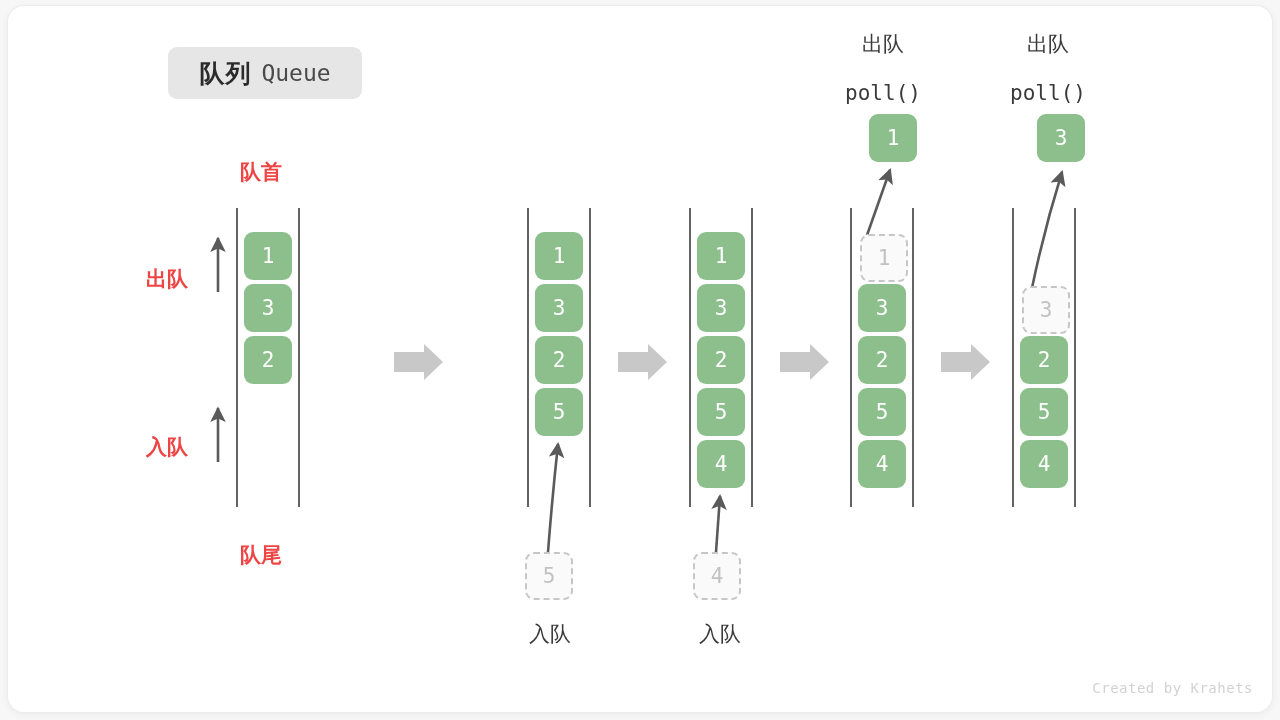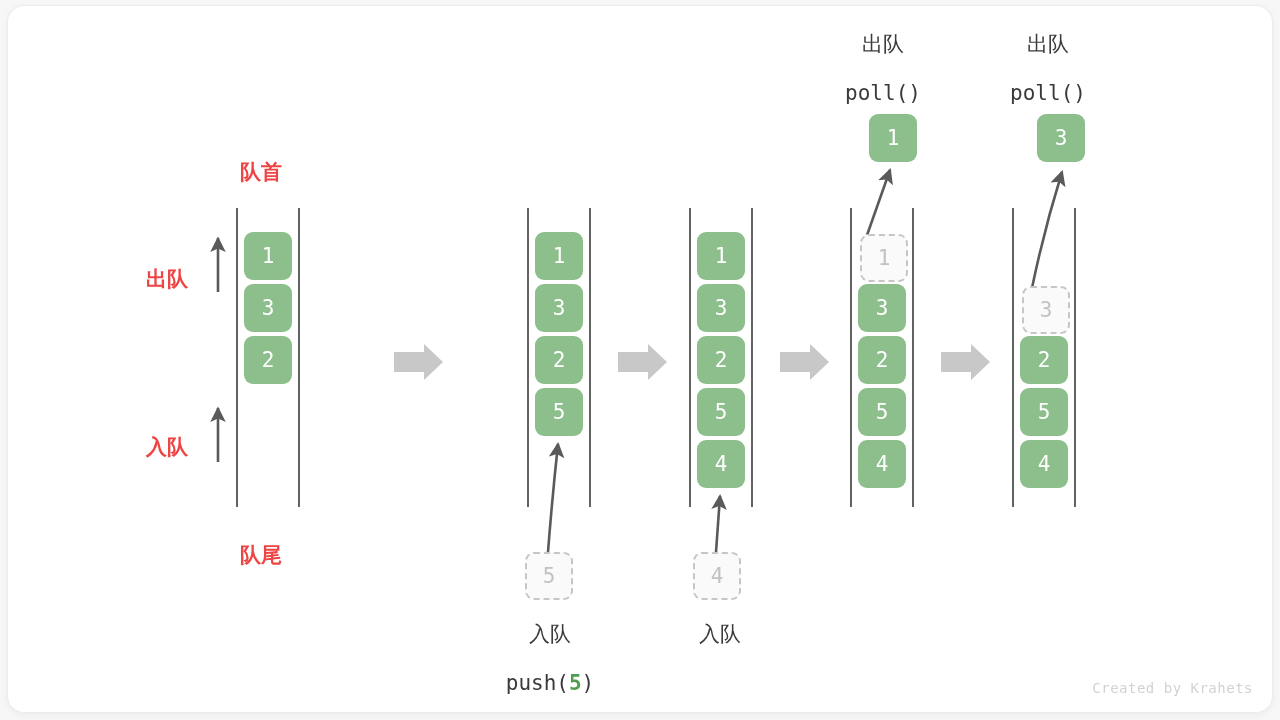--- a/index.html
+++ b/index.html
@@ -87,20 +87,24 @@
     color: #d2d2d2;
     letter-spacing: 0.5px;
   }
 </style>
 </head>
 <body>
 
 <div id="canvas">
   <div class="card"></div>
 
+  <div class="title-badge">
+    <span class="title-cn">队列</span>
+    <span class="title-en">Queue</span>
+  </div>
 
   <div class="lbl lbl-cn-bold" style="left:240px; top:158px;">队首</div>
   <div class="lbl lbl-cn-bold" style="left:240px; top:541px;">队尾</div>
   <div class="lbl lbl-cn-bold" style="left:146px; top:265px;">出队</div>
   <div class="lbl lbl-cn-bold" style="left:146px; top:433px;">入队</div>
 
   <svg class="layer" width="1280" height="720" viewBox="0 0 1280 720">
     <defs>
       <marker id="ah-dark" markerWidth="8" markerHeight="8" refX="5.2" refY="3" orient="auto" markerUnits="strokeWidth">
         <path d="M0,0 L6,3 L0,6 L1.3,3 Z" fill="#5a5a5a"></path>
@@ -174,21 +178,20 @@
 
   <div class="column">
     <div class="cell" style="left:535px; top:232px;">1</div>
     <div class="cell" style="left:535px; top:284px;">3</div>
     <div class="cell" style="left:535px; top:336px;">2</div>
     <div class="cell" style="left:535px; top:388px;">5</div>
     <div class="cell ghost" style="left:525px; top:552px;">5</div>
   </div>
   <div class="op-label" style="left:440px; top:620px; width:220px;">
     <div class="lbl-cn">入队</div>
-    <div class="mono"><span>push(</span><span class="num">5</span><span>)</span></div>
   </div>
 
   <div class="column">
     <div class="cell" style="left:697px; top:232px;">1</div>
     <div class="cell" style="left:697px; top:284px;">3</div>
     <div class="cell" style="left:697px; top:336px;">2</div>
     <div class="cell" style="left:697px; top:388px;">5</div>
     <div class="cell" style="left:697px; top:440px;">4</div>
     <div class="cell ghost" style="left:693px; top:552px;">4</div>
   </div>

